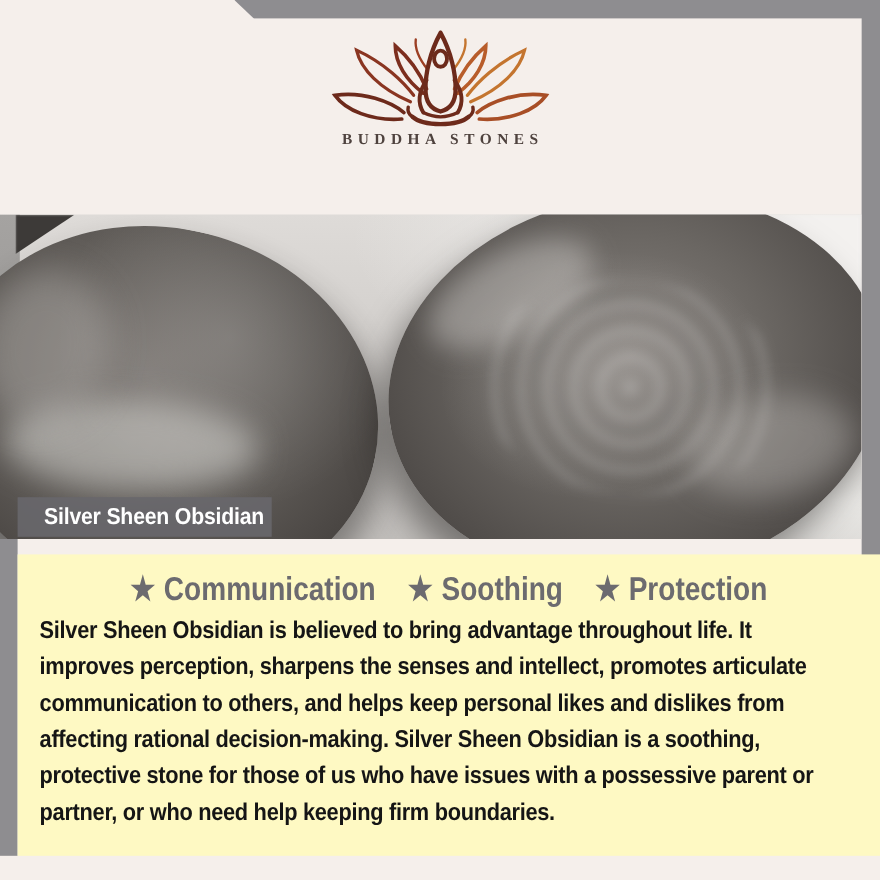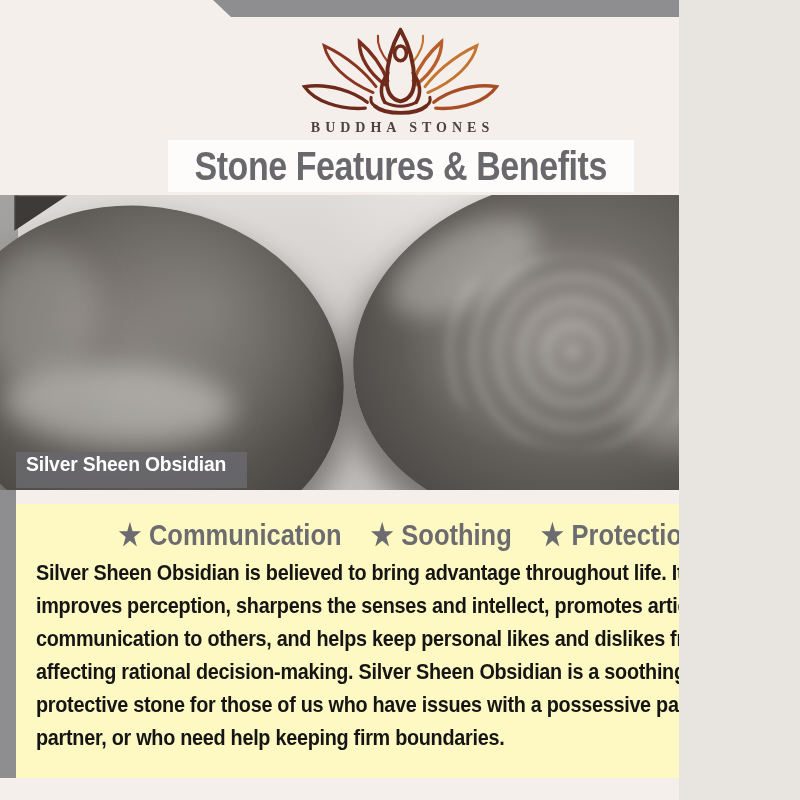--- a/index.html
+++ b/index.html
@@ -1,17 +1,17 @@
 <!DOCTYPE html>
 <html><head>
 <meta charset="utf-8">
 <style>
   html,body{margin:0;padding:0;background:#e8e4e0;}
   .page{
-    position:relative;width:679px;height:800px;overflow:hidden;
+    position:relative;width:800px;height:800px;overflow:hidden;
     background:#f5efeb;
     font-family:"Liberation Sans", sans-serif;
   }
   
   .accent-top{
     position:absolute;left:213px;top:0;width:587px;height:17px;
     background:#8e8d90;
     clip-path:polygon(0 0,100% 0,100% 100%,18px 100%);
   }
   .accent-right{
@@ -92,21 +92,21 @@
     left:18%;top:22%;width:62%;height:56%;
     background:repeating-radial-gradient(circle at 50% 50%, rgba(255,255,255,0.16) 0 7px, rgba(255,255,255,0) 7px 24px);
     filter:blur(5px);transform:rotate(14deg);
   }
   .stone-right .hl1{left:10%;top:10%;width:36%;height:22%;background:rgba(240,238,235,0.35);filter:blur(12px);transform:rotate(-18deg);}
   .stone-right .hl2{left:58%;top:58%;width:34%;height:26%;background:rgba(225,223,220,0.3);filter:blur(14px);}
   
   .badge{
     position:absolute;left:16px;top:452px;height:36px;width:231px;
     background:rgba(104,103,107,0.9);
-    display:flex;align-items:flex-start;padding-left:10px;box-sizing:border-box;
+    display:flex;align-items:center;padding-left:24px;box-sizing:border-box;
   }
   .badge .badge-label{
     font-size:21px;font-weight:700;color:#ffffff;letter-spacing:-0.2px;
     transform:scaleX(0.92);transform-origin:left center;white-space:nowrap;
   }
   
   .panel{
     position:absolute;left:16px;top:504px;width:784px;height:274px;
     background:#fef9c3;
   }
@@ -158,23 +158,20 @@
 
         <path d="M94,84 C104,93 136,93 146,84" stroke="#6d2a1b" stroke-width="4"></path>
         <path d="M94,84 c-3,-2 -5,-5 -4,-9" stroke="#6d2a1b" stroke-width="3.2"></path>
         <path d="M146,84 c3,-2 5,-5 4,-9" stroke="#6d2a1b" stroke-width="3.2"></path>
         <path d="M104,80 Q120,88 136,80" stroke="#6d2a1b" stroke-width="3"></path>
       </g>
     </svg>
     <div class="brand-name">BUDDHA STONES</div>
   </div>
 
-  <div class="header-band">
-    <div class="title">Stone Features &amp; Benefits</div>
-  </div>
 
   <div class="photo">
     <div class="tissue"></div>
     <div class="photo-left-edge"></div>
     <div class="photo-corner-dark"></div>
     <div class="stone stone-left">
       <div class="hl hl1"></div>
       <div class="hl hl2"></div>
     </div>
     <div class="stone stone-right">

